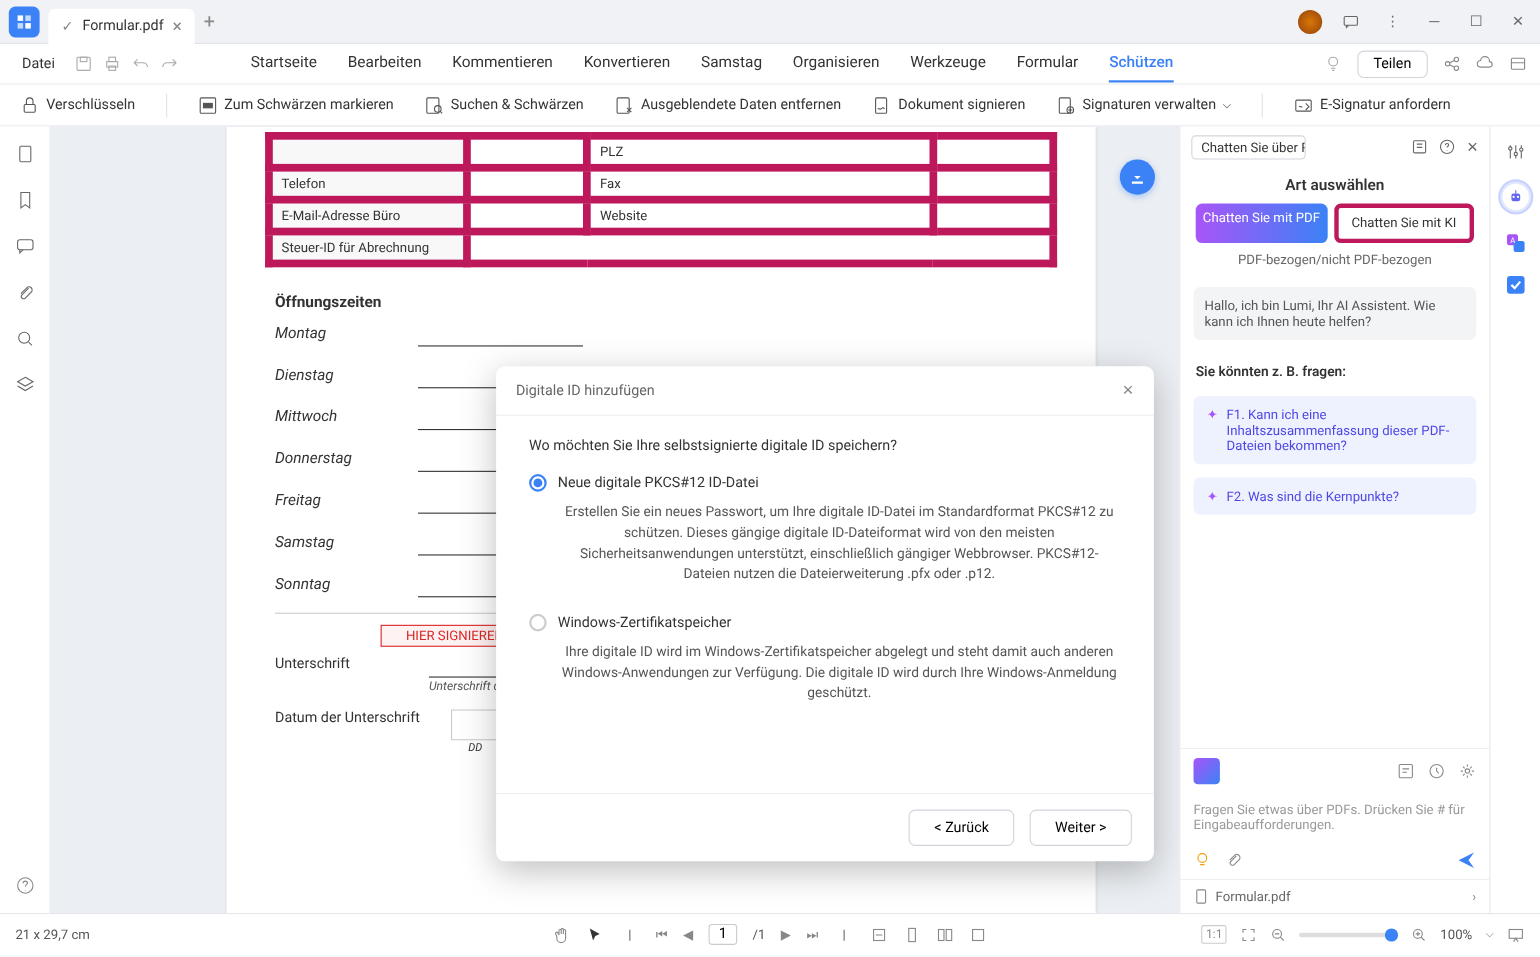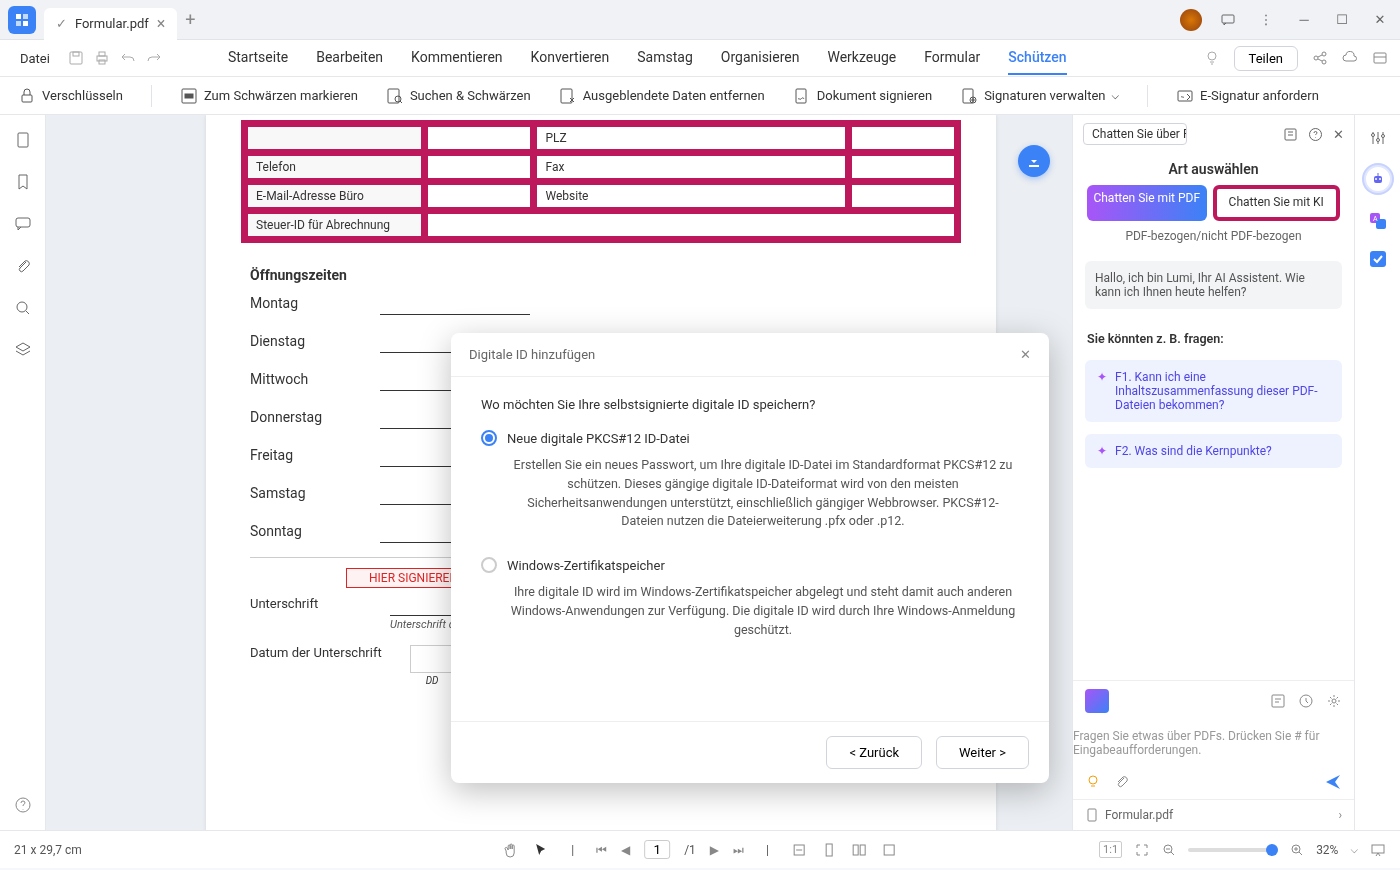--- a/index.html
+++ b/index.html
@@ -28,21 +28,21 @@
 .leftbar { width:46px; background:#fff; border-right:1px solid #e5e7eb; display:flex; flex-direction:column; align-items:center; padding-top:16px; gap:24px; }
 .leftbar-icon { color:#666; cursor:pointer; }
 .leftbar .help { margin-top:auto; margin-bottom:16px; }
 .canvas { flex:1; background:#ebeef2; position:relative; overflow:hidden; }
 .page { position:absolute; left:160px; top:0; width:790px; height:820px; background:#fff; box-shadow:0 0 4px rgba(0,0,0,0.1); }
 .form-table { width:720px; margin:5px auto 0; border-collapse:collapse; font-size:12px; }
 .form-table td { border:7px solid #be185d; padding:4px 8px; height:26px; }
 .form-table .lbl { width:180px; background:#f8f8f8; }
 .section-title { font-weight:bold; font-size:14px; margin:24px 0 8px 44px; }
 .hours { margin-left:44px; font-size:14px; }
-.hours .row { display:flex; align-items:center; margin-bottom:14px; }
+.hours .row { display:flex; align-items:center; margin-bottom:14px;font-style:italic; }
 .hours .day { width:130px; }
 .hours .slot { width:150px; height:24px; border-bottom:1px solid #333; margin-right:30px; }
 .sign-here { border:1px solid #dc2626; color:#dc2626; padding:2px 22px; font-size:12px; display:inline-block; margin-left:140px; margin-top:10px; background:#fef2f2; }
 .sig-row { display:flex; margin-left:44px; margin-top:8px; font-size:13px; }
 .sig-row .lbl2 { width:140px; }
 .sig-row .caption { font-size:11px; font-style:italic; color:#555; }
 .date-boxes { display:flex; margin-left:44px; margin-top:14px; gap:20px; font-size:13px; }
 .date-boxes .lbl2 { width:140px; }
 .date-box { display:flex; flex-direction:column; align-items:center; }
 .date-box .box { width:44px; height:28px; border:1px solid #ccc; background:#fff; }
@@ -69,21 +69,21 @@
 .rp-tab { flex:1; border:4px solid #be185d; border-radius:6px; padding:6px 4px; text-align:center; font-size:12px; cursor:pointer; line-height:1.3; }
 .rp-tab.active { background:linear-gradient(90deg,#a855f7,#3b82f6); color:#fff; border:none; }
 .rp-sub { text-align:center; font-size:12px; color:#666; margin-bottom:10px; }
 .rp-msg { margin:8px 12px; padding:10px; background:#f3f4f6; border-radius:6px; font-size:12px; color:#555; }
 .rp-suggest-title { margin:14px 14px 8px; font-size:12.5px; font-weight:600; }
 .rp-suggest { margin:6px 12px; padding:10px 12px; background:#eef2ff; border-radius:6px; font-size:12px; color:#4f46e5; display:flex; gap:8px; cursor:pointer; }
 .rp-suggest .spark { color:#a855f7; }
 .rp-bottom { margin-top:auto; border-top:1px solid #eee; }
 .rp-icons-row { display:flex; align-items:center; padding:8px 12px; gap:12px; }
 .rp-chat-icon { width:24px; height:24px; background:linear-gradient(135deg,#a855f7,#3b82f6); border-radius:4px; }
-.rp-input { padding:8px 0; font-size:12px; color:#999; min-height:44px; }
+.rp-input { padding:8px 12px; font-size:12px; color:#999; min-height:44px; }
 .rp-send-row { display:flex; align-items:center; padding:8px 12px; gap:12px; }
 .rp-send { margin-left:auto; color:#3b82f6; }
 .rp-file { display:flex; align-items:center; gap:6px; padding:8px 12px; font-size:12px; color:#666; border-top:1px solid #eee; }
 .farright { width:46px; background:#fff; border-left:1px solid #e5e7eb; display:flex; flex-direction:column; align-items:center; padding-top:14px; gap:18px; }
 .fr-icon { cursor:pointer; }
 .ai-badge { width:28px; height:28px; border-radius:50%; background:#fff; border:2px solid #e0e7ff; display:flex; align-items:center; justify-content:center; box-shadow:0 0 0 2px #c7d2fe; }
 .statusbar { height:38px; background:#fff; border-top:1px solid #e5e7eb; display:flex; align-items:center; padding:0 14px; font-size:12px; color:#555; }
 .status-center { position:absolute; left:50%; transform:translateX(-50%); display:flex; align-items:center; gap:14px; }
 .status-right { margin-left:auto; display:flex; align-items:center; gap:12px; }
 .pagenum-input { width:26px; border:1px solid #ccc; border-radius:3px; text-align:center; padding:1px; }
@@ -584,21 +584,21 @@
           <path d="M4 6h4M9 9l3 3"></path>
         </svg>
       </span>
     <div class="zoom-slider"></div>
     <span style="color:#888">
         <svg width="14" height="14" viewBox="0 0 14 14" stroke="currentColor" fill="none">
           <circle cx="6" cy="6" r="4"></circle>
           <path d="M4 6h4M6 4v4M9 9l3 3"></path>
         </svg>
       </span>
-    <span>32%</span>
+    <span>100%</span>
     <span style="font-size:10px;color:#888">⌵</span>
     <span style="color:#888">
         <svg width="16" height="16" viewBox="0 0 16 16" stroke="currentColor" fill="none">
           <rect x="2" y="3" width="12" height="8"></rect>
           <path d="M6 14l2-3 2 3"></path>
         </svg>
       </span>
   </div>
 </div>
 

